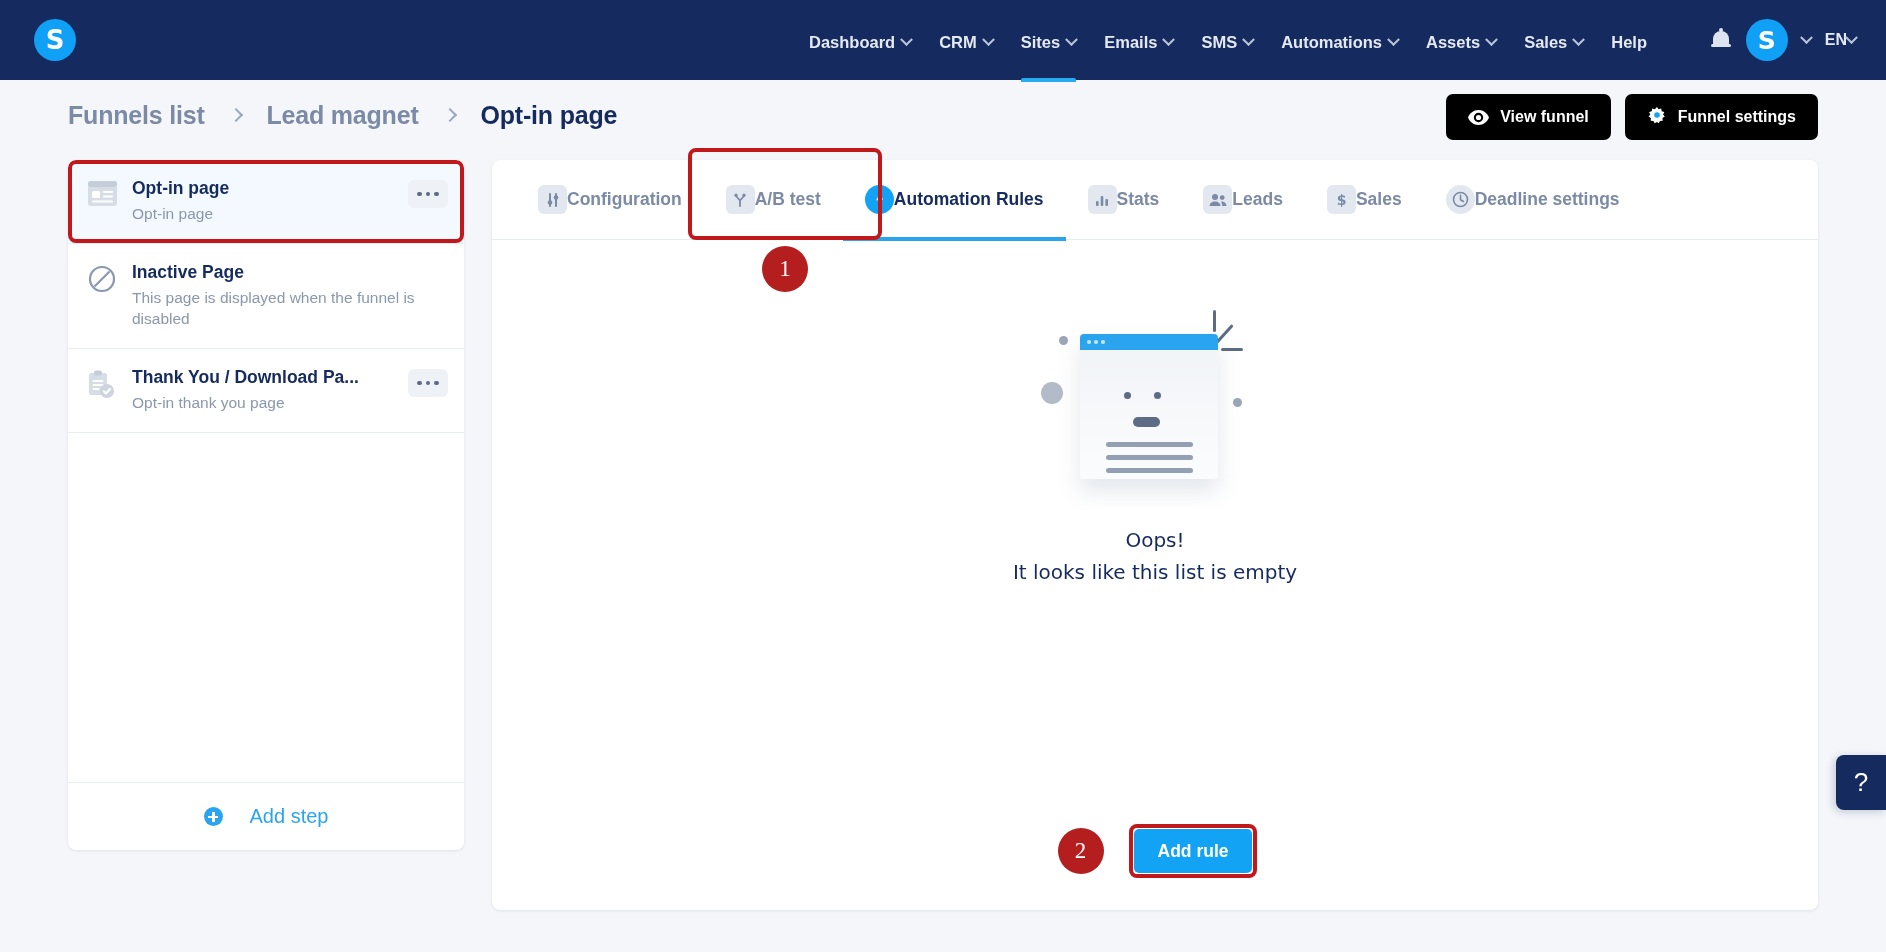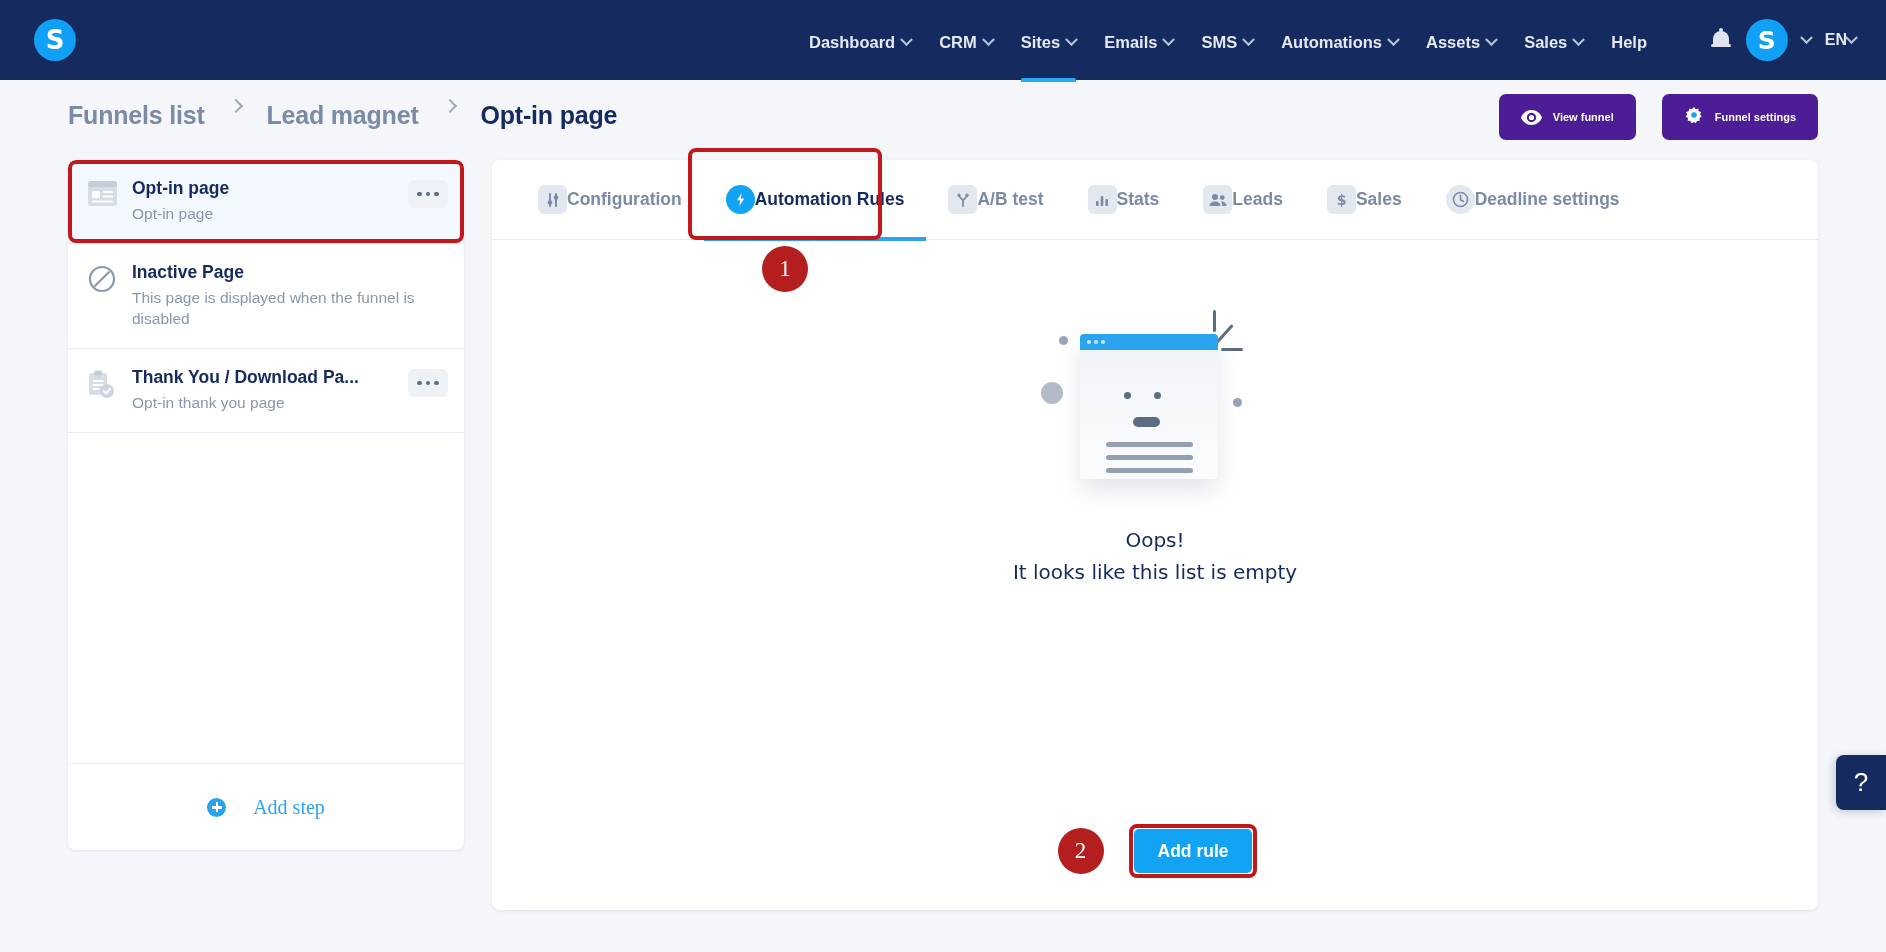--- a/index.html
+++ b/index.html
@@ -99,45 +99,44 @@
     display: flex; align-items: center; gap: 0; cursor: pointer;
   }
 
   
   .crumbbar {
     height: 70px;
     display: flex; align-items: center;
     padding: 0 68px 0 68px;
     position: relative;
   }
-  .crumbs { display: flex; gap: 26px; }
+  .crumbs { display: flex; align-items: center; gap: 26px; }
   .crumb {
     font-size: 25px; color: #7b8aa5; font-weight: bold; cursor: pointer;
     letter-spacing: -0.2px;
   }
   .crumb.current { color: #152a5e; cursor: default; }
   .crumb-sep {
     width: 10px; height: 10px;
     border-right: 2.5px solid #9aa7bd;
     border-top: 2.5px solid #9aa7bd;
     transform: rotate(45deg);
   }
   .hdr-actions {
     position: absolute; right: 68px; top: 14px;
     display: flex; gap: 14px;
   }
   .btn-blue {
-    background: #4c1d95; color: #fff;
+    background: #000000; color: #fff;
     border: none; border-radius: 7px;
     height: 46px; padding: 0 22px;
-    font-size: 11px; font-weight: bold;
+    font-size: 16px; font-weight: bold;
     display: flex; align-items: center; gap: 11px;
     cursor: pointer;
     font-family: "Liberation Sans", sans-serif;
-    margin-left: 12px;
   }
 
   
   .body-wrap {
     display: flex;
     padding: 10px 68px 0 68px;
     gap: 28px;
   }
 
   
@@ -182,24 +181,24 @@
   .sel-outline {
     position: absolute;
     left: 0px; top: 0px; right: 0px; bottom: 0px;
     border: 4px solid #c1181b;
     border-radius: 8px;
     pointer-events: none;
   }
   .add-step {
     margin-top: auto;
     border-top: 1px solid #e9edf3;
-    height: 87px;
+    height: 68px;
     display: flex; align-items: center; justify-content: center;
     gap: 27px; cursor: pointer;
-    color: #2ba4f0; font-size: 20px; font-weight: normal; font-family: Liberation Serif, serif;
+    color: #2ba4f0; font-size: 20px; font-weight: normal;
   }
   .plus-circle {
     width: 19px; height: 19px; border-radius: 50%;
     background: #2ba4f0; position: relative; flex: 0 0 auto;
   }
   .plus-circle::before, .plus-circle::after {
     content: ""; position: absolute; background: #fff;
   }
   .plus-circle::before { left: 4.5px; top: 8.5px; width: 10px; height: 2.5px; }
   .plus-circle::after  { top: 4.5px; left: 8.5px; height: 10px; width: 2.5px; }
@@ -474,38 +473,38 @@
           <svg width="16" height="16" viewBox="0 0 16 16">
             <line x1="5" y1="2" x2="5" y2="14" stroke="#7b8aa5" stroke-width="2" stroke-linecap="round"></line>
             <line x1="11" y1="2" x2="11" y2="14" stroke="#7b8aa5" stroke-width="2" stroke-linecap="round"></line>
             <circle cx="5" cy="10.5" r="2.3" fill="#7b8aa5"></circle>
             <circle cx="11" cy="5.5" r="2.3" fill="#7b8aa5"></circle>
           </svg>
         </span>
         <span>Configuration</span>
       </div>
 
-      <div class="tab active">
-        <span class="tab-ico">
-          <svg width="15" height="15" viewBox="0 0 15 15">
-            <path d="M8.6 1L4 8.3h3.1L6.4 14l4.8-7.6H7.9L8.6 1z" fill="#fff"></path>
-          </svg>
-        </span>
-        <span>Automation Rules</span>
-      </div>
-
       <div class="tab">
         <span class="tab-ico">
           <svg width="16" height="16" viewBox="0 0 16 16">
             <path d="M8 14V8.5M8 8.5L4 4M8 8.5L12 4" stroke="#7b8aa5" stroke-width="1.8" fill="none" stroke-linecap="round"></path>
             <circle cx="4" cy="3.2" r="1.6" fill="#7b8aa5"></circle>
             <circle cx="12" cy="3.2" r="1.6" fill="#7b8aa5"></circle>
           </svg>
         </span>
         <span>A/B test</span>
+      </div>
+
+      <div class="tab active">
+        <span class="tab-ico">
+          <svg width="15" height="15" viewBox="0 0 15 15">
+            <path d="M8.6 1L4 8.3h3.1L6.4 14l4.8-7.6H7.9L8.6 1z" fill="#fff"></path>
+          </svg>
+        </span>
+        <span>Automation Rules</span>
       </div>
 
       <div class="tab">
         <span class="tab-ico">
           <svg width="14" height="14" viewBox="0 0 14 14">
             <rect x="1" y="8" width="2.6" height="5" rx="1" fill="#7b8aa5"></rect>
             <rect x="5.7" y="3" width="2.6" height="10" rx="1" fill="#7b8aa5"></rect>
             <rect x="10.4" y="6" width="2.6" height="7" rx="1" fill="#7b8aa5"></rect>
           </svg>
         </span>

